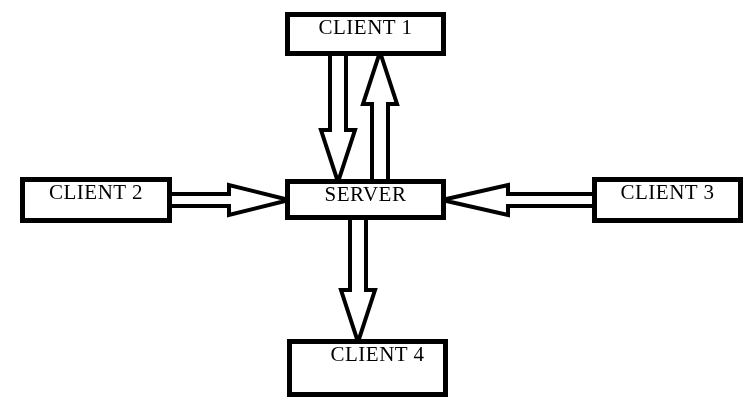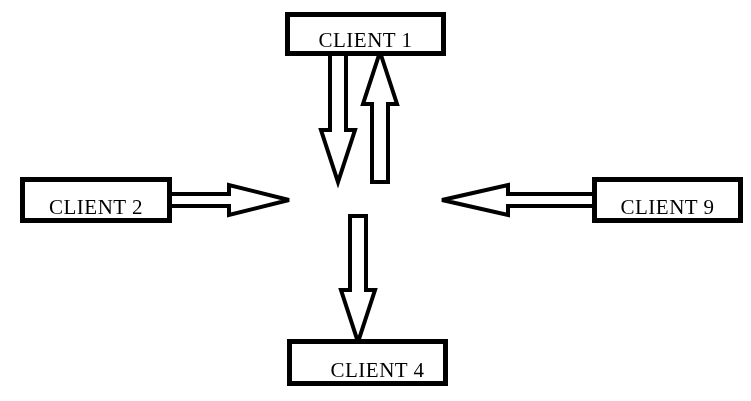--- a/index.html
+++ b/index.html
@@ -14,36 +14,36 @@
     background: #ffffff;
     overflow: hidden;
     font-family: "Liberation Serif", "DejaVu Serif", serif;
   }
   .node {
     position: absolute;
     box-sizing: border-box;
     background: #ffffff;
     border: 5px solid #000000;
     display: flex;
-    align-items: flex-end;
+    align-items: flex-start;
     justify-content: center;
     z-index: 3;
   }
   .node-label {
     font-size: 21px;
     color: #000000;
     letter-spacing: 0.5px;
     white-space: nowrap;
     line-height: 1;
   }
   #node-client1 { left: 285px; top: 12px;  width: 161px; height: 44px; }
   #node-client2 { left: 20px;   top: 177px; width: 152px; height: 46px; }
   #node-server  { left: 285px; top: 179px; width: 161px; height: 41px; }
   #node-client3 { left: 592px; top: 177px; width: 151px; height: 46px; }
-  #node-client4 { left: 287px; top: 339px; width: 161px; height: 47px; padding-left: 20px; }
+  #node-client4 { left: 287px; top: 339px; width: 161px; height: 58px; padding-left: 20px; }
 
   .arrow {
     position: absolute;
     z-index: 2;
   }
   .arrow svg {
     display: block;
     overflow: visible;
   }
   .arrow-shape {
@@ -64,23 +64,26 @@
 <div id="canvas">
 
   <div class="node" id="node-client1">
     <span class="node-label">CLIENT 1</span>
   </div>
 
   <div class="node" id="node-client2">
     <span class="node-label">CLIENT 2</span>
   </div>
 
+  <div class="node" id="node-server">
+    <span class="node-label">SERVER</span>
+  </div>
 
   <div class="node" id="node-client3">
-    <span class="node-label">CLIENT 9</span>
+    <span class="node-label">CLIENT 3</span>
   </div>
 
   <div class="node" id="node-client4">
     <span class="node-label">CLIENT 4</span>
   </div>
 
   <div class="arrow" id="arrow-client1-to-server">
     <svg viewBox="0 0 40 130" width="40" height="130" preserveAspectRatio="none">
       <path class="arrow-shape" d="M 12 0 L 28 0 L 28 78 L 37 78 L 20 130 L 3 78 L 12 78 Z"></path>
     </svg>

